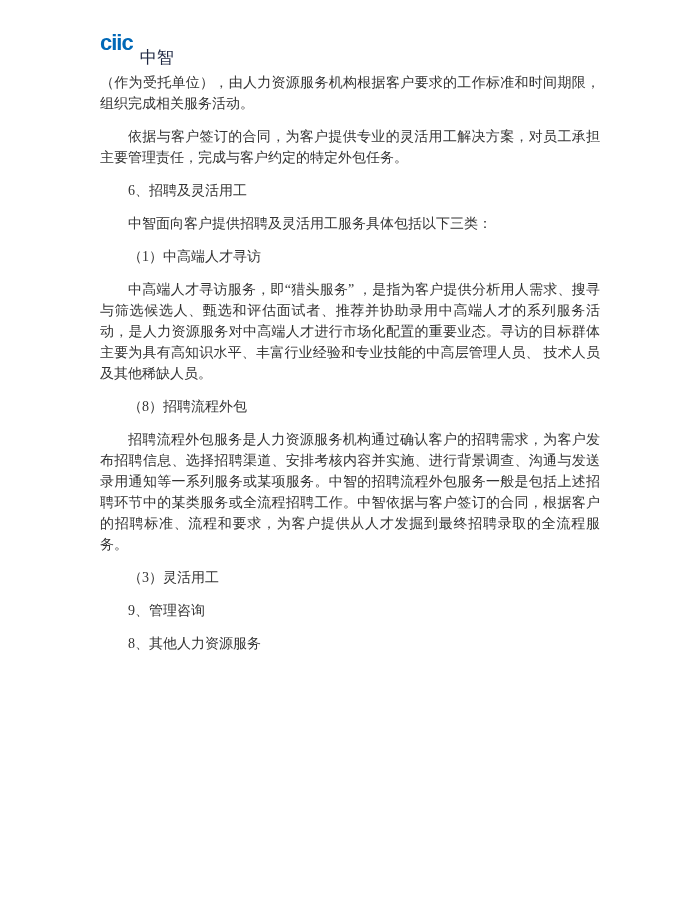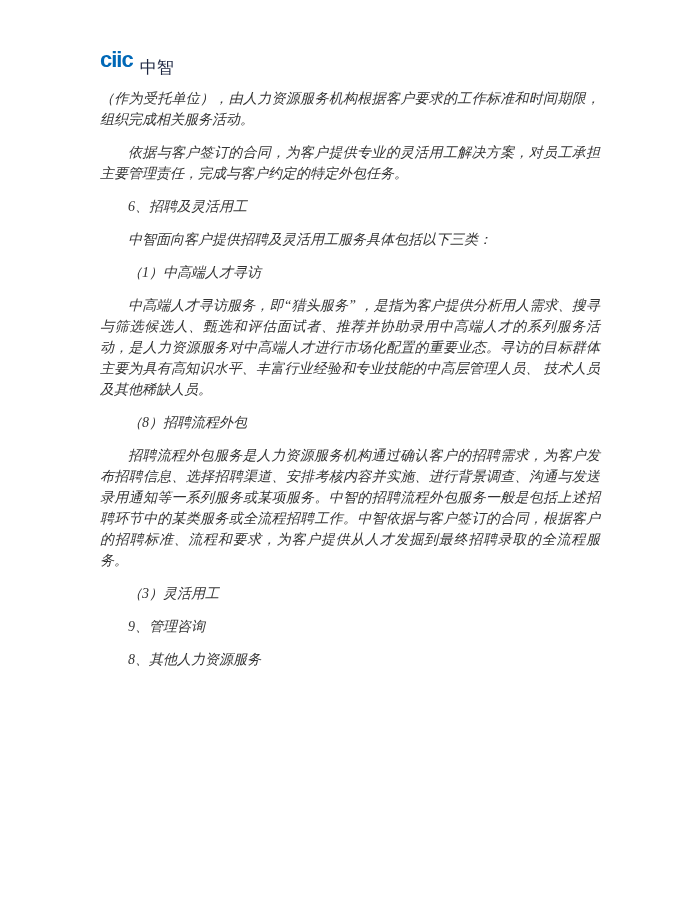--- a/index.html
+++ b/index.html
@@ -9,25 +9,25 @@
   }
   .page {
     position: relative;
     width: 700px;
     height: 905px;
     background: #ffffff;
     overflow: hidden;
     font-family: "Liberation Serif", serif;
   }
   .logo-row {
-    padding-top: 48px;
+    padding-top: 32px;
     margin: 0 100px;
     height: 24px;
     display: flex;
-    align-items: center;
+    align-items: flex-start;
     gap: 7px;
     font-family: "Liberation Sans", sans-serif;
   }
   .logo-latin {
     font-size: 22px;
     font-weight: 700;
     letter-spacing: -1px;
     line-height: 22px;
   }
   .logo-cjk {
@@ -40,21 +40,20 @@
     margin: 16px 100px 0 100px;
     width: 500px;
     color: #333333;
     font-size: 14px;
     line-height: 21px;
     text-align: justify;
   }
   .content p {
     margin: 1px 0 12px 0;
     text-indent: 2em;
-    font-style: italic;
   }
   .content p.no-indent {
     text-indent: 0;
   }
 </style>
 </head>
 <body>
 
 <div class="page">
 

